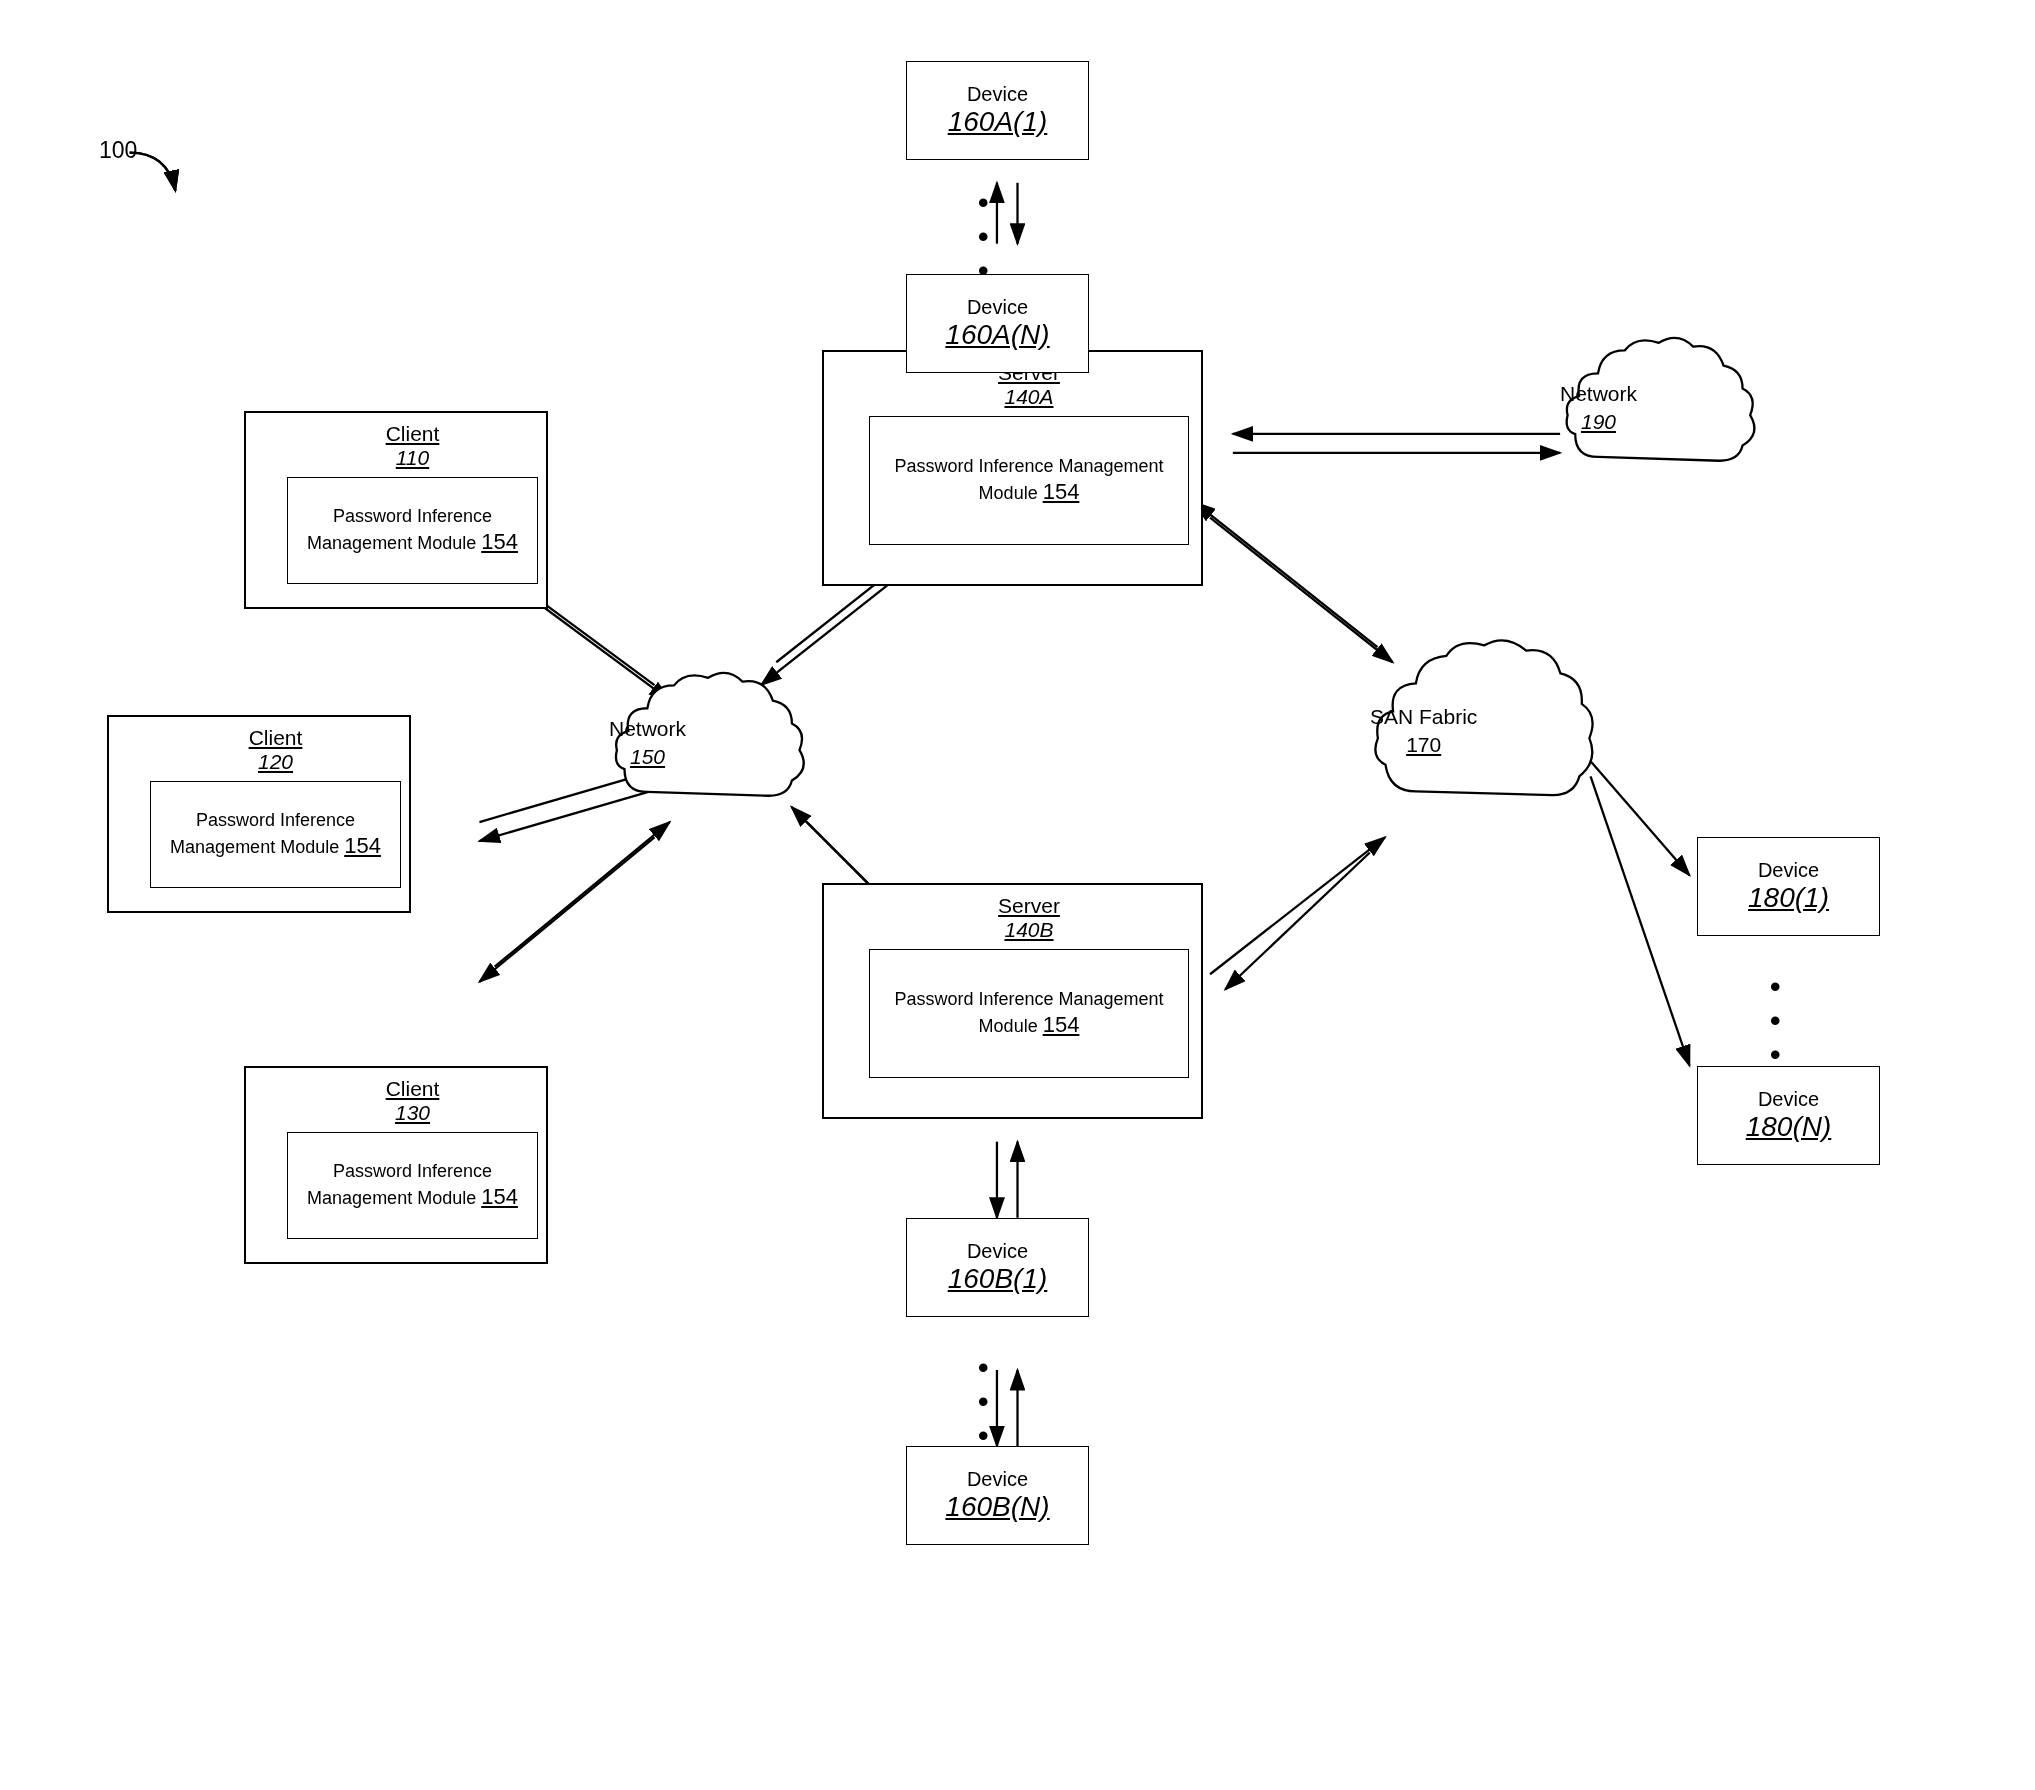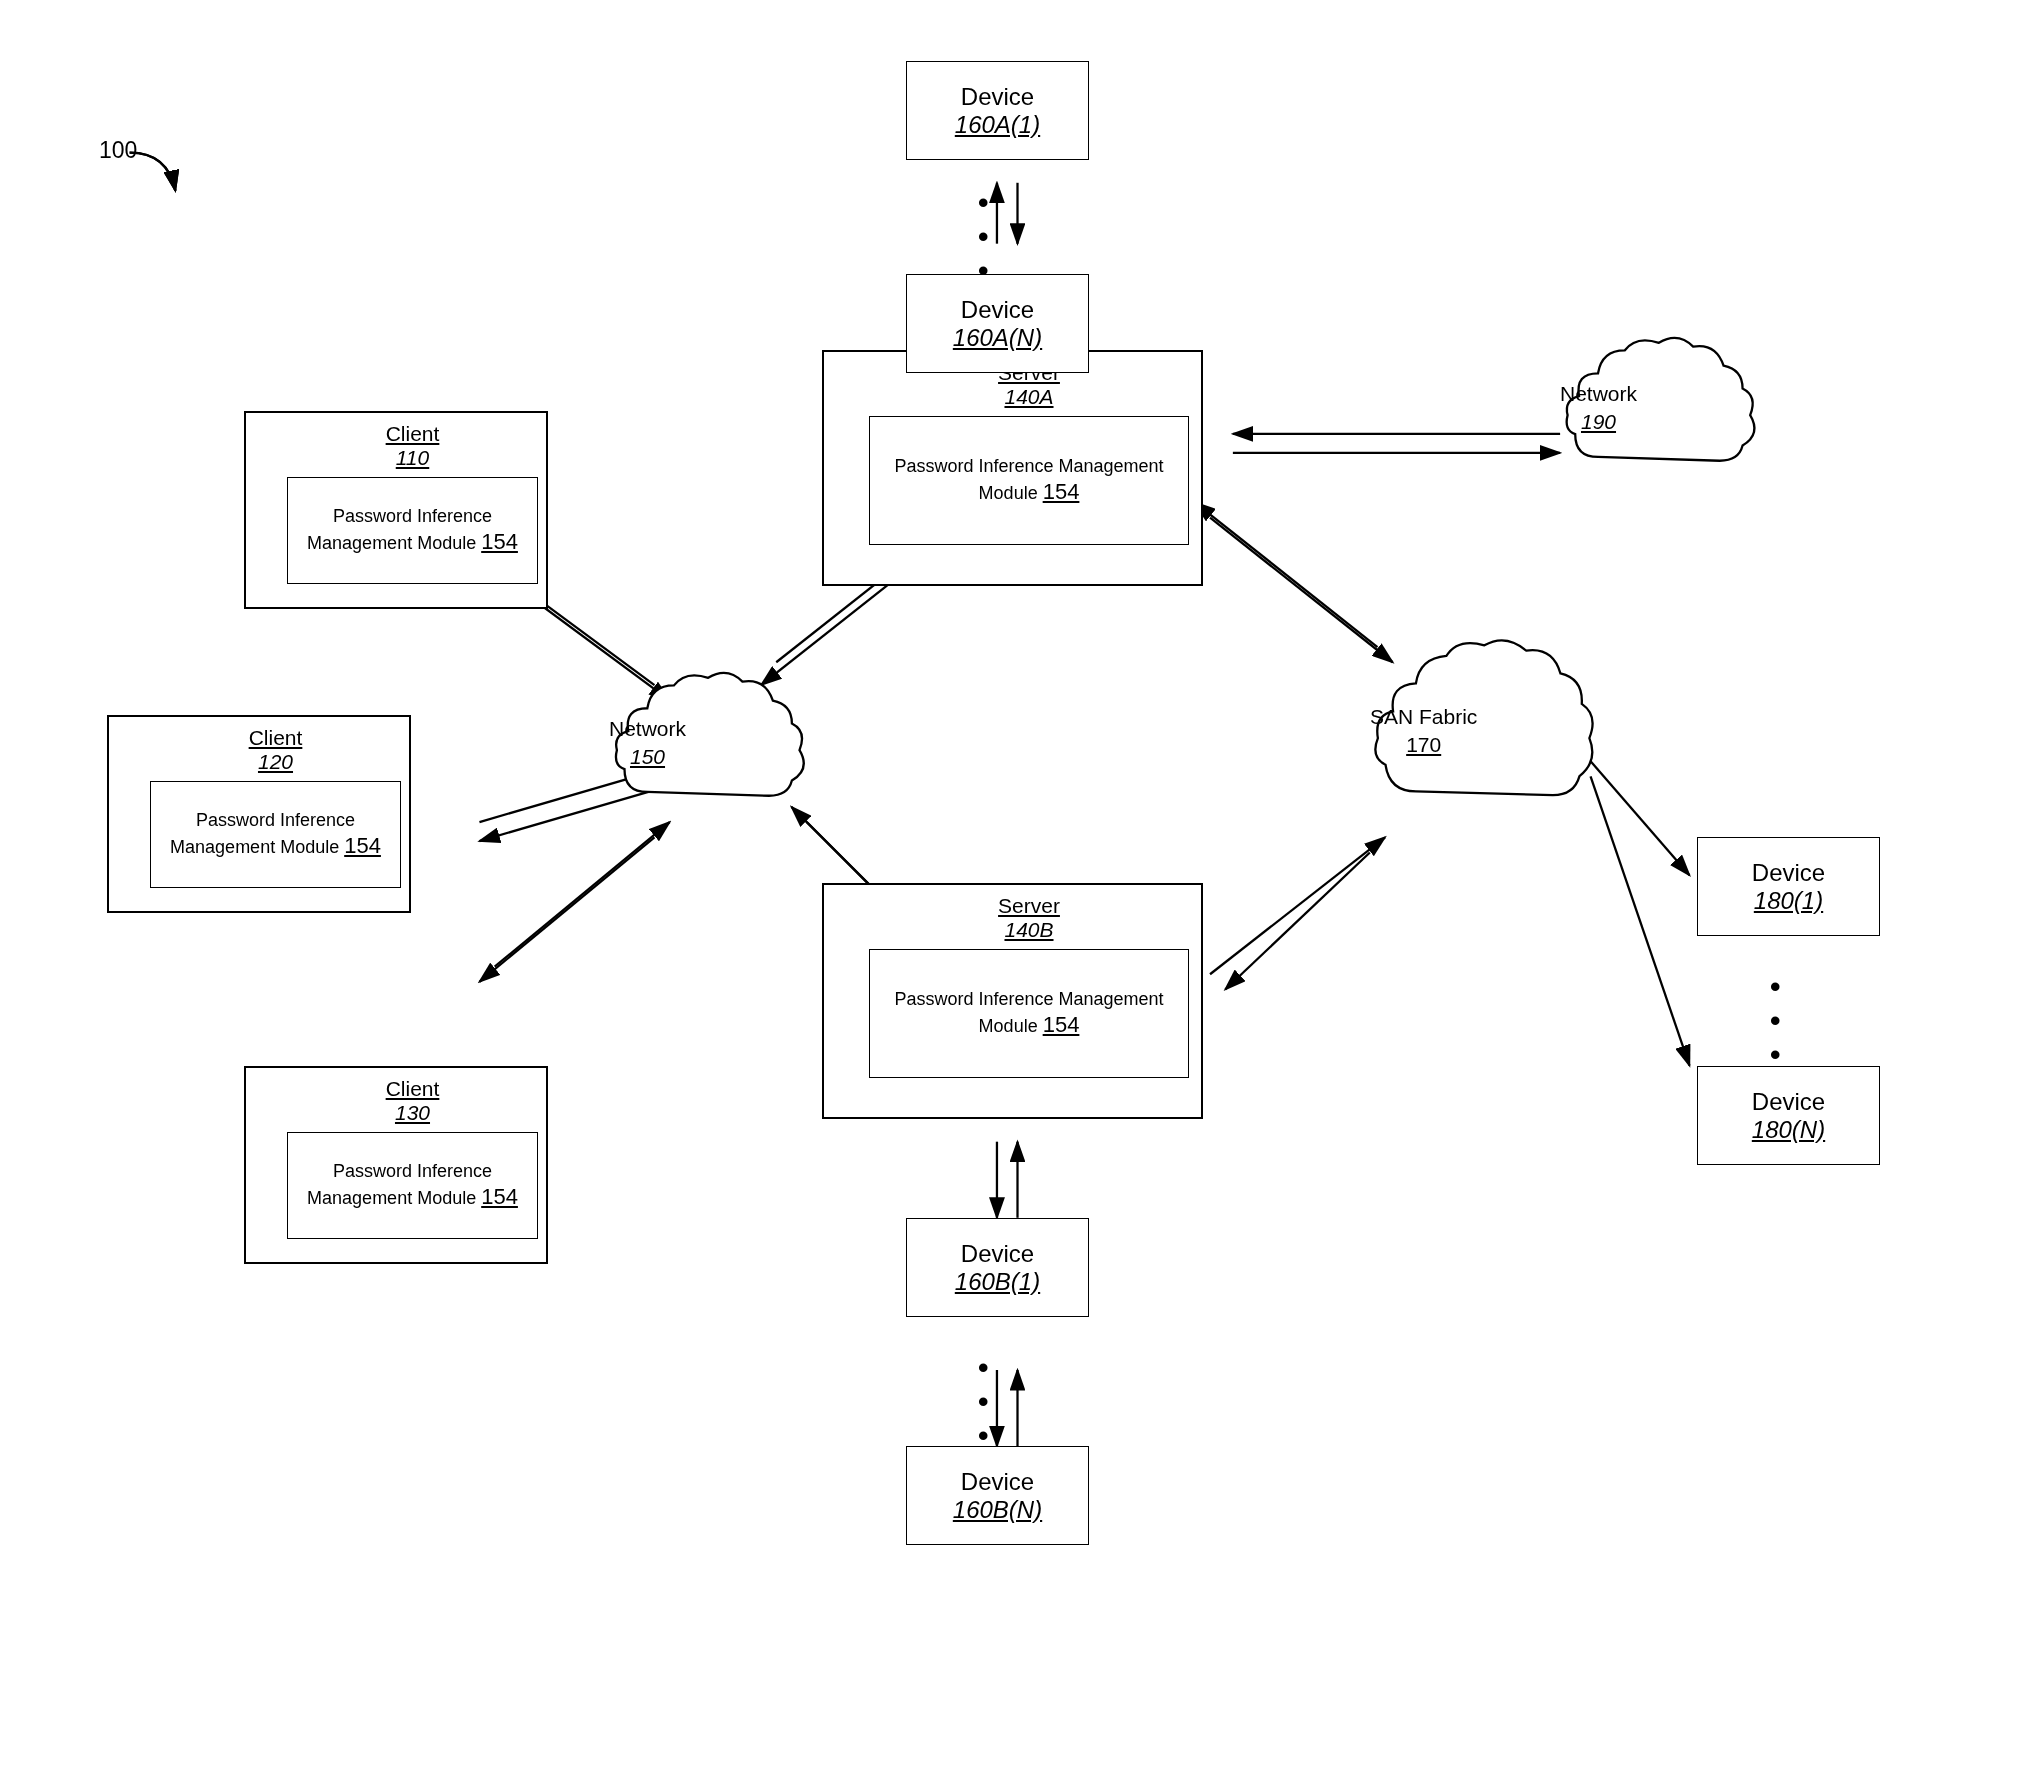--- a/index.html
+++ b/index.html
@@ -93,24 +93,24 @@
       border: 1.5px solid #000;
       background: #fff;
       display: flex;
       flex-direction: column;
       align-items: center;
       justify-content: center;
       text-align: center;
       padding: 6px 11.4px;
     }
     .small-box-title {
-      font-size: 24px;
+      font-size: 20px;
     }
     .small-box-id {
-      font-size: 24px;
+      font-size: 28px;
       font-style: italic;
       text-decoration: underline;
     }
   </style>
 </head>
 <body>
 
 <svg class="arrows" xmlns="http://www.w3.org/2000/svg" viewBox="0 0 2674 2353" width="2035" height="1791">
   <defs>
     <marker id="arrowhead" markerWidth="10" markerHeight="7" refX="9" refY="3.5" orient="auto">

